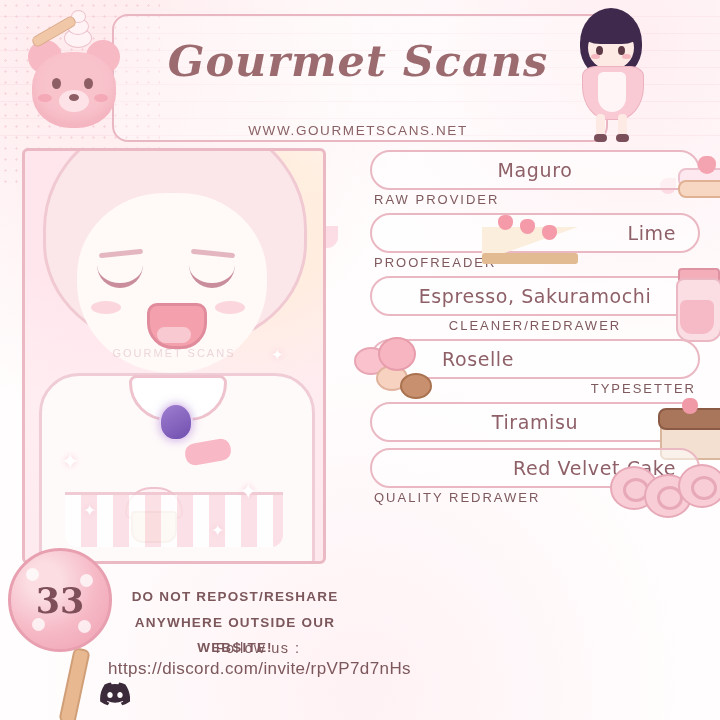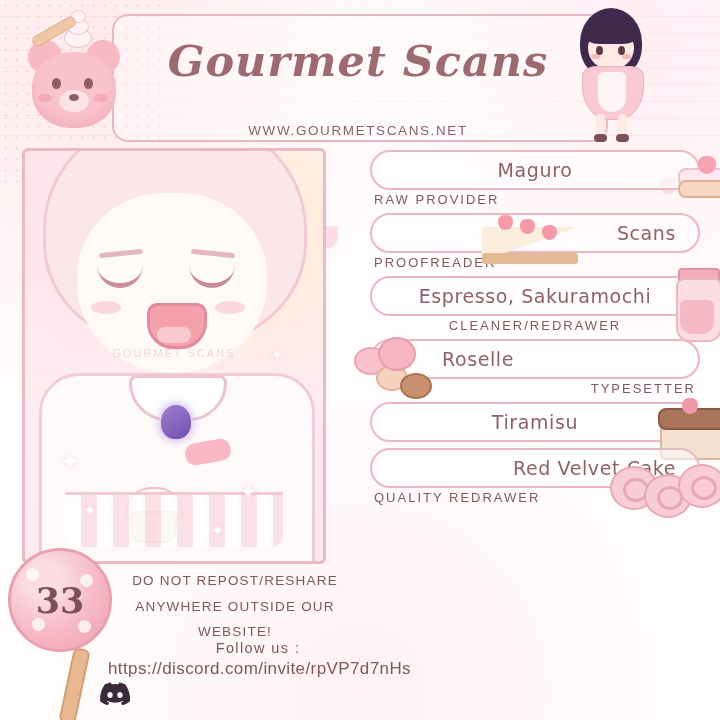--- a/index.html
+++ b/index.html
@@ -514,27 +514,28 @@
     width: 13px; height: 72px;
     background: #e8b891;
     border: 2px solid #d09f78;
     border-radius: 6px;
     transform: rotate(12deg);
   }
 
   
   .notice {
     position: absolute;
-    left: 110px; top: 568px;
+    left: 110px; top: 584px;
     width: 250px;
     text-align: center;
     font-size: 13.5px;
     letter-spacing: 1.2px;
     line-height: 1.9;
     color: #7c585c;
+    font-weight: bold;
   }
   .follow {
     position: absolute;
     left: 108px; top: 640px;
     width: 300px;
     text-align: center;
   }
   .follow .label {
     font-size: 14.5px;
     letter-spacing: 1.4px;
@@ -649,21 +650,21 @@
         <div class="layer l1"></div>
         <div class="layer l2"></div>
         <div class="berry"></div>
       </div>
       <div class="credit-role left">RAW PROVIDER</div>
     </div>
 
 
     <div class="credit-row">
       <div class="credit-box align-right">
-        <span class="credit-name">Scans</span>
+        <span class="credit-name">Lime</span>
       </div>
       <div class="doodle d-cheese">
         <div class="slice"></div>
         <div class="crust"></div>
         <div class="berry" style="left:16px;"></div>
         <div class="berry" style="left:38px;top:10px;"></div>
         <div class="berry" style="left:60px;top:16px;"></div>
       </div>
       <div class="credit-role left">PROOFREADER</div>
     </div>

